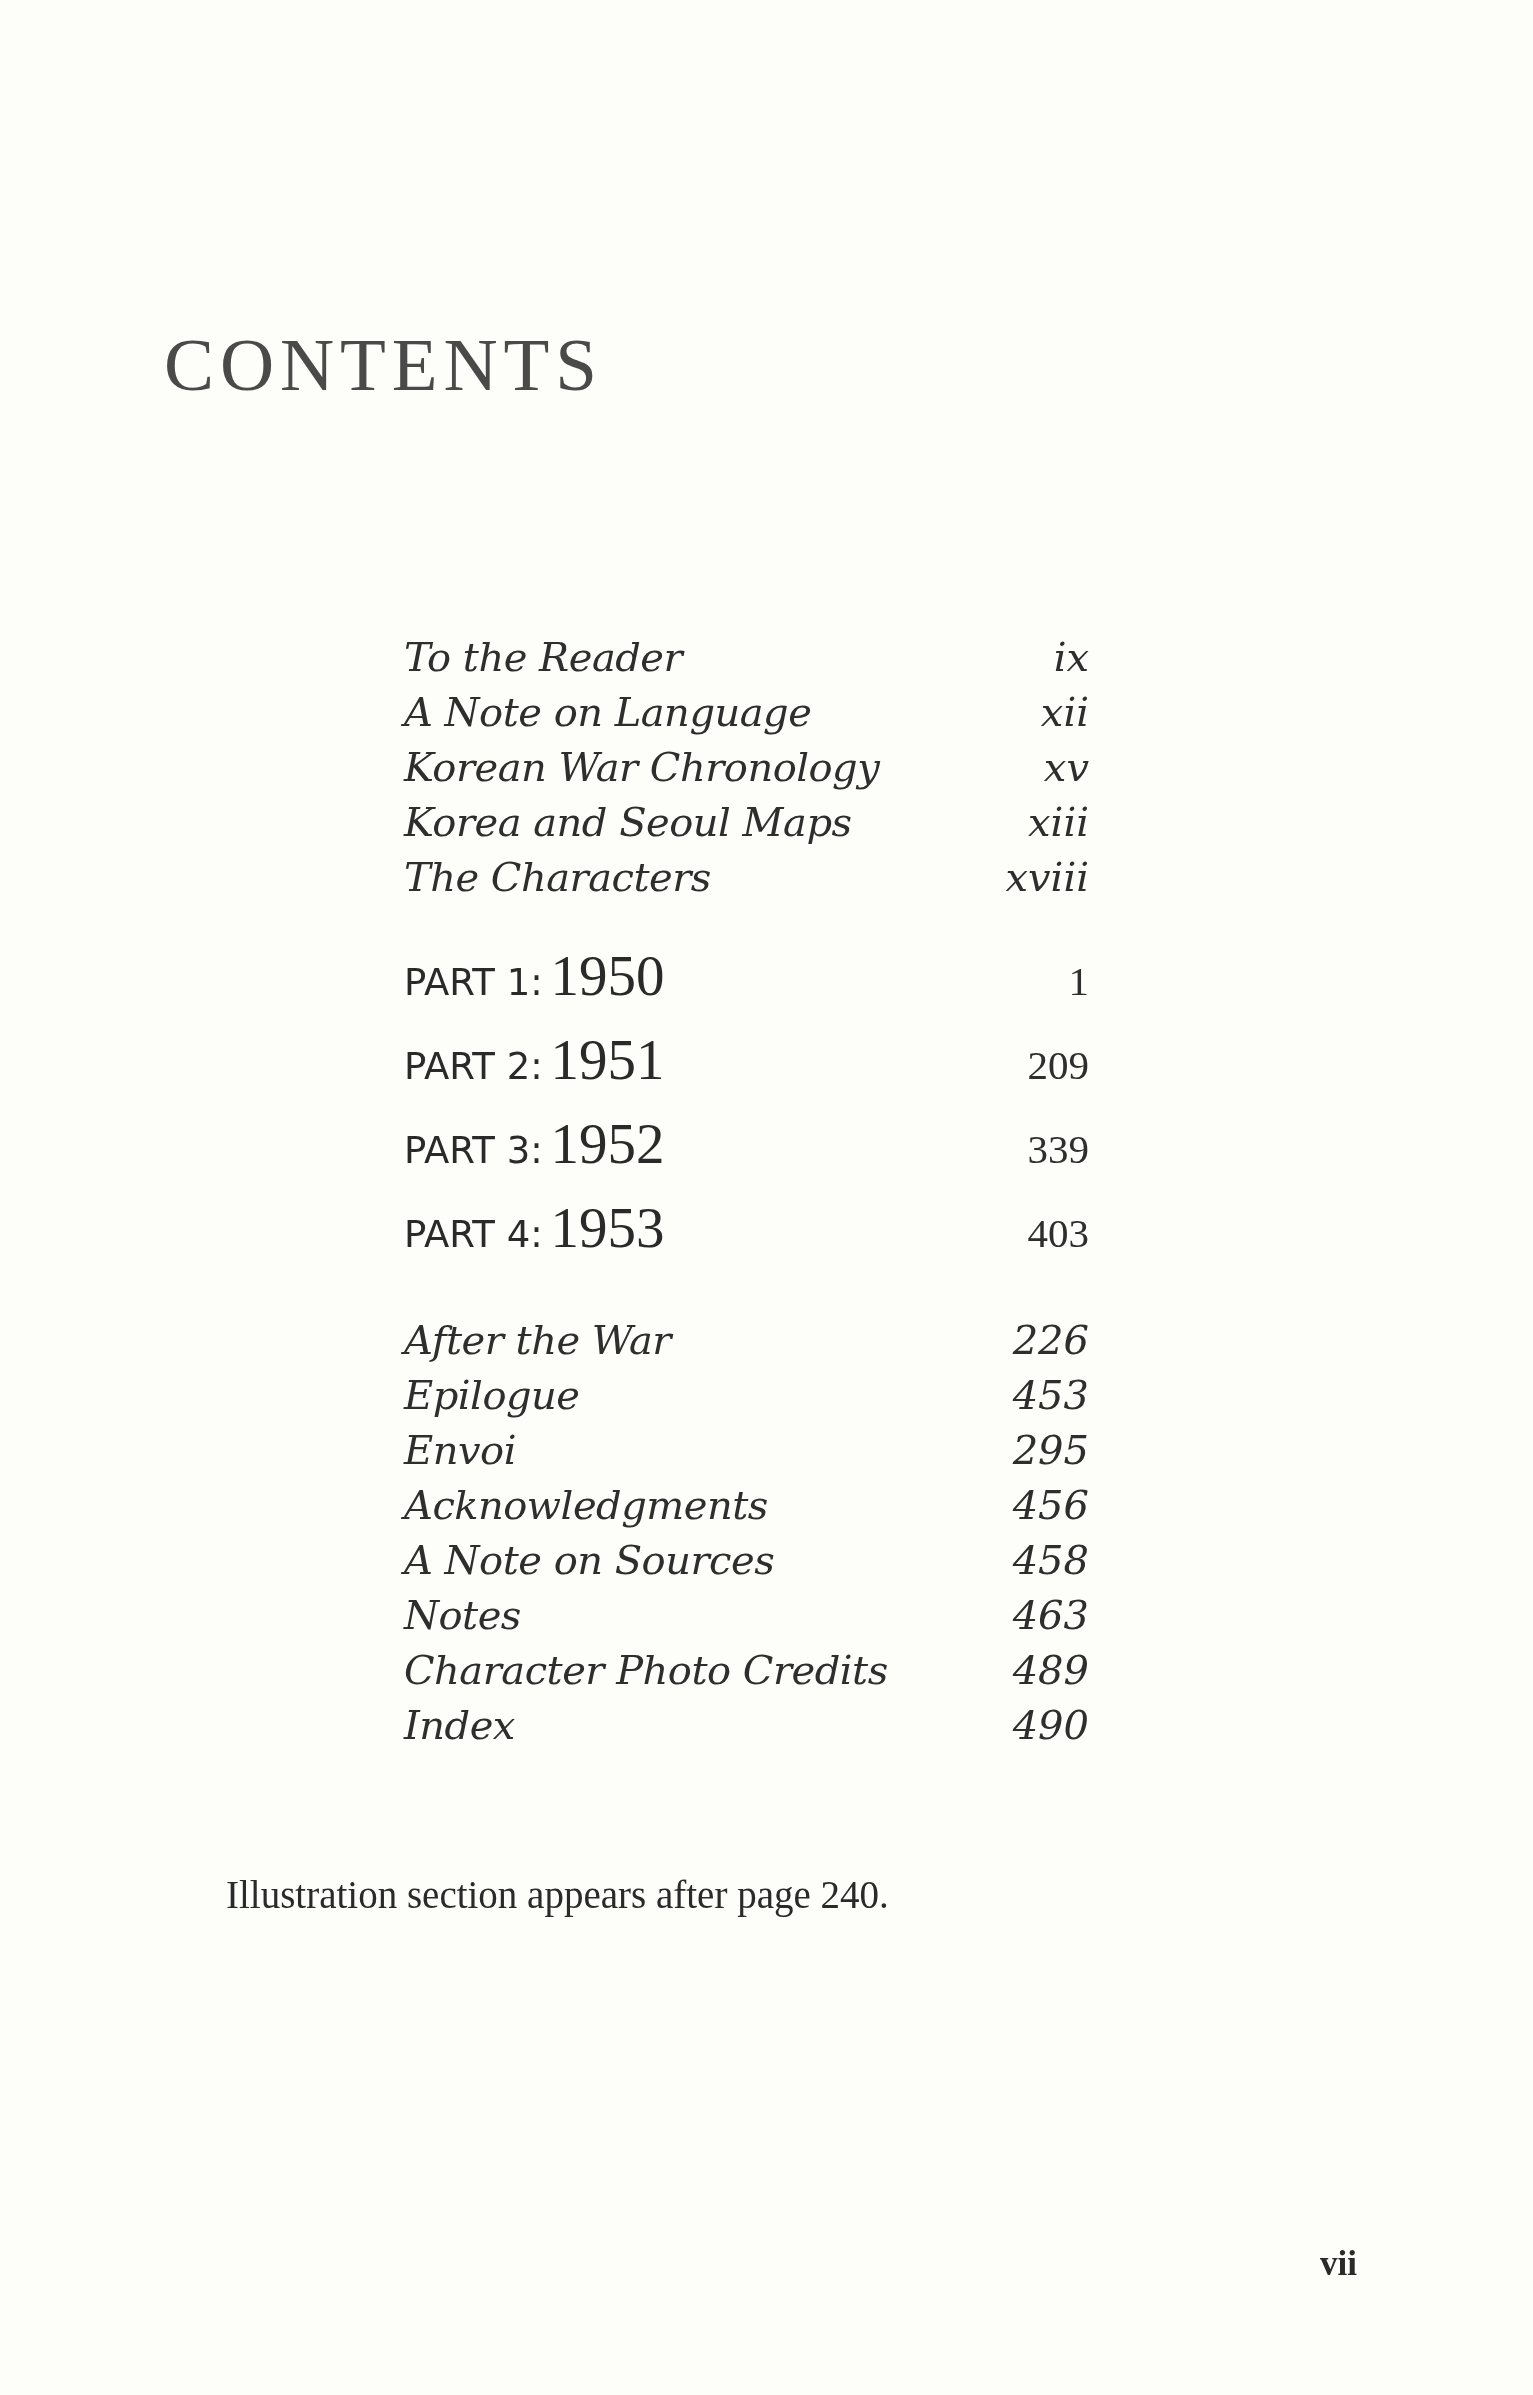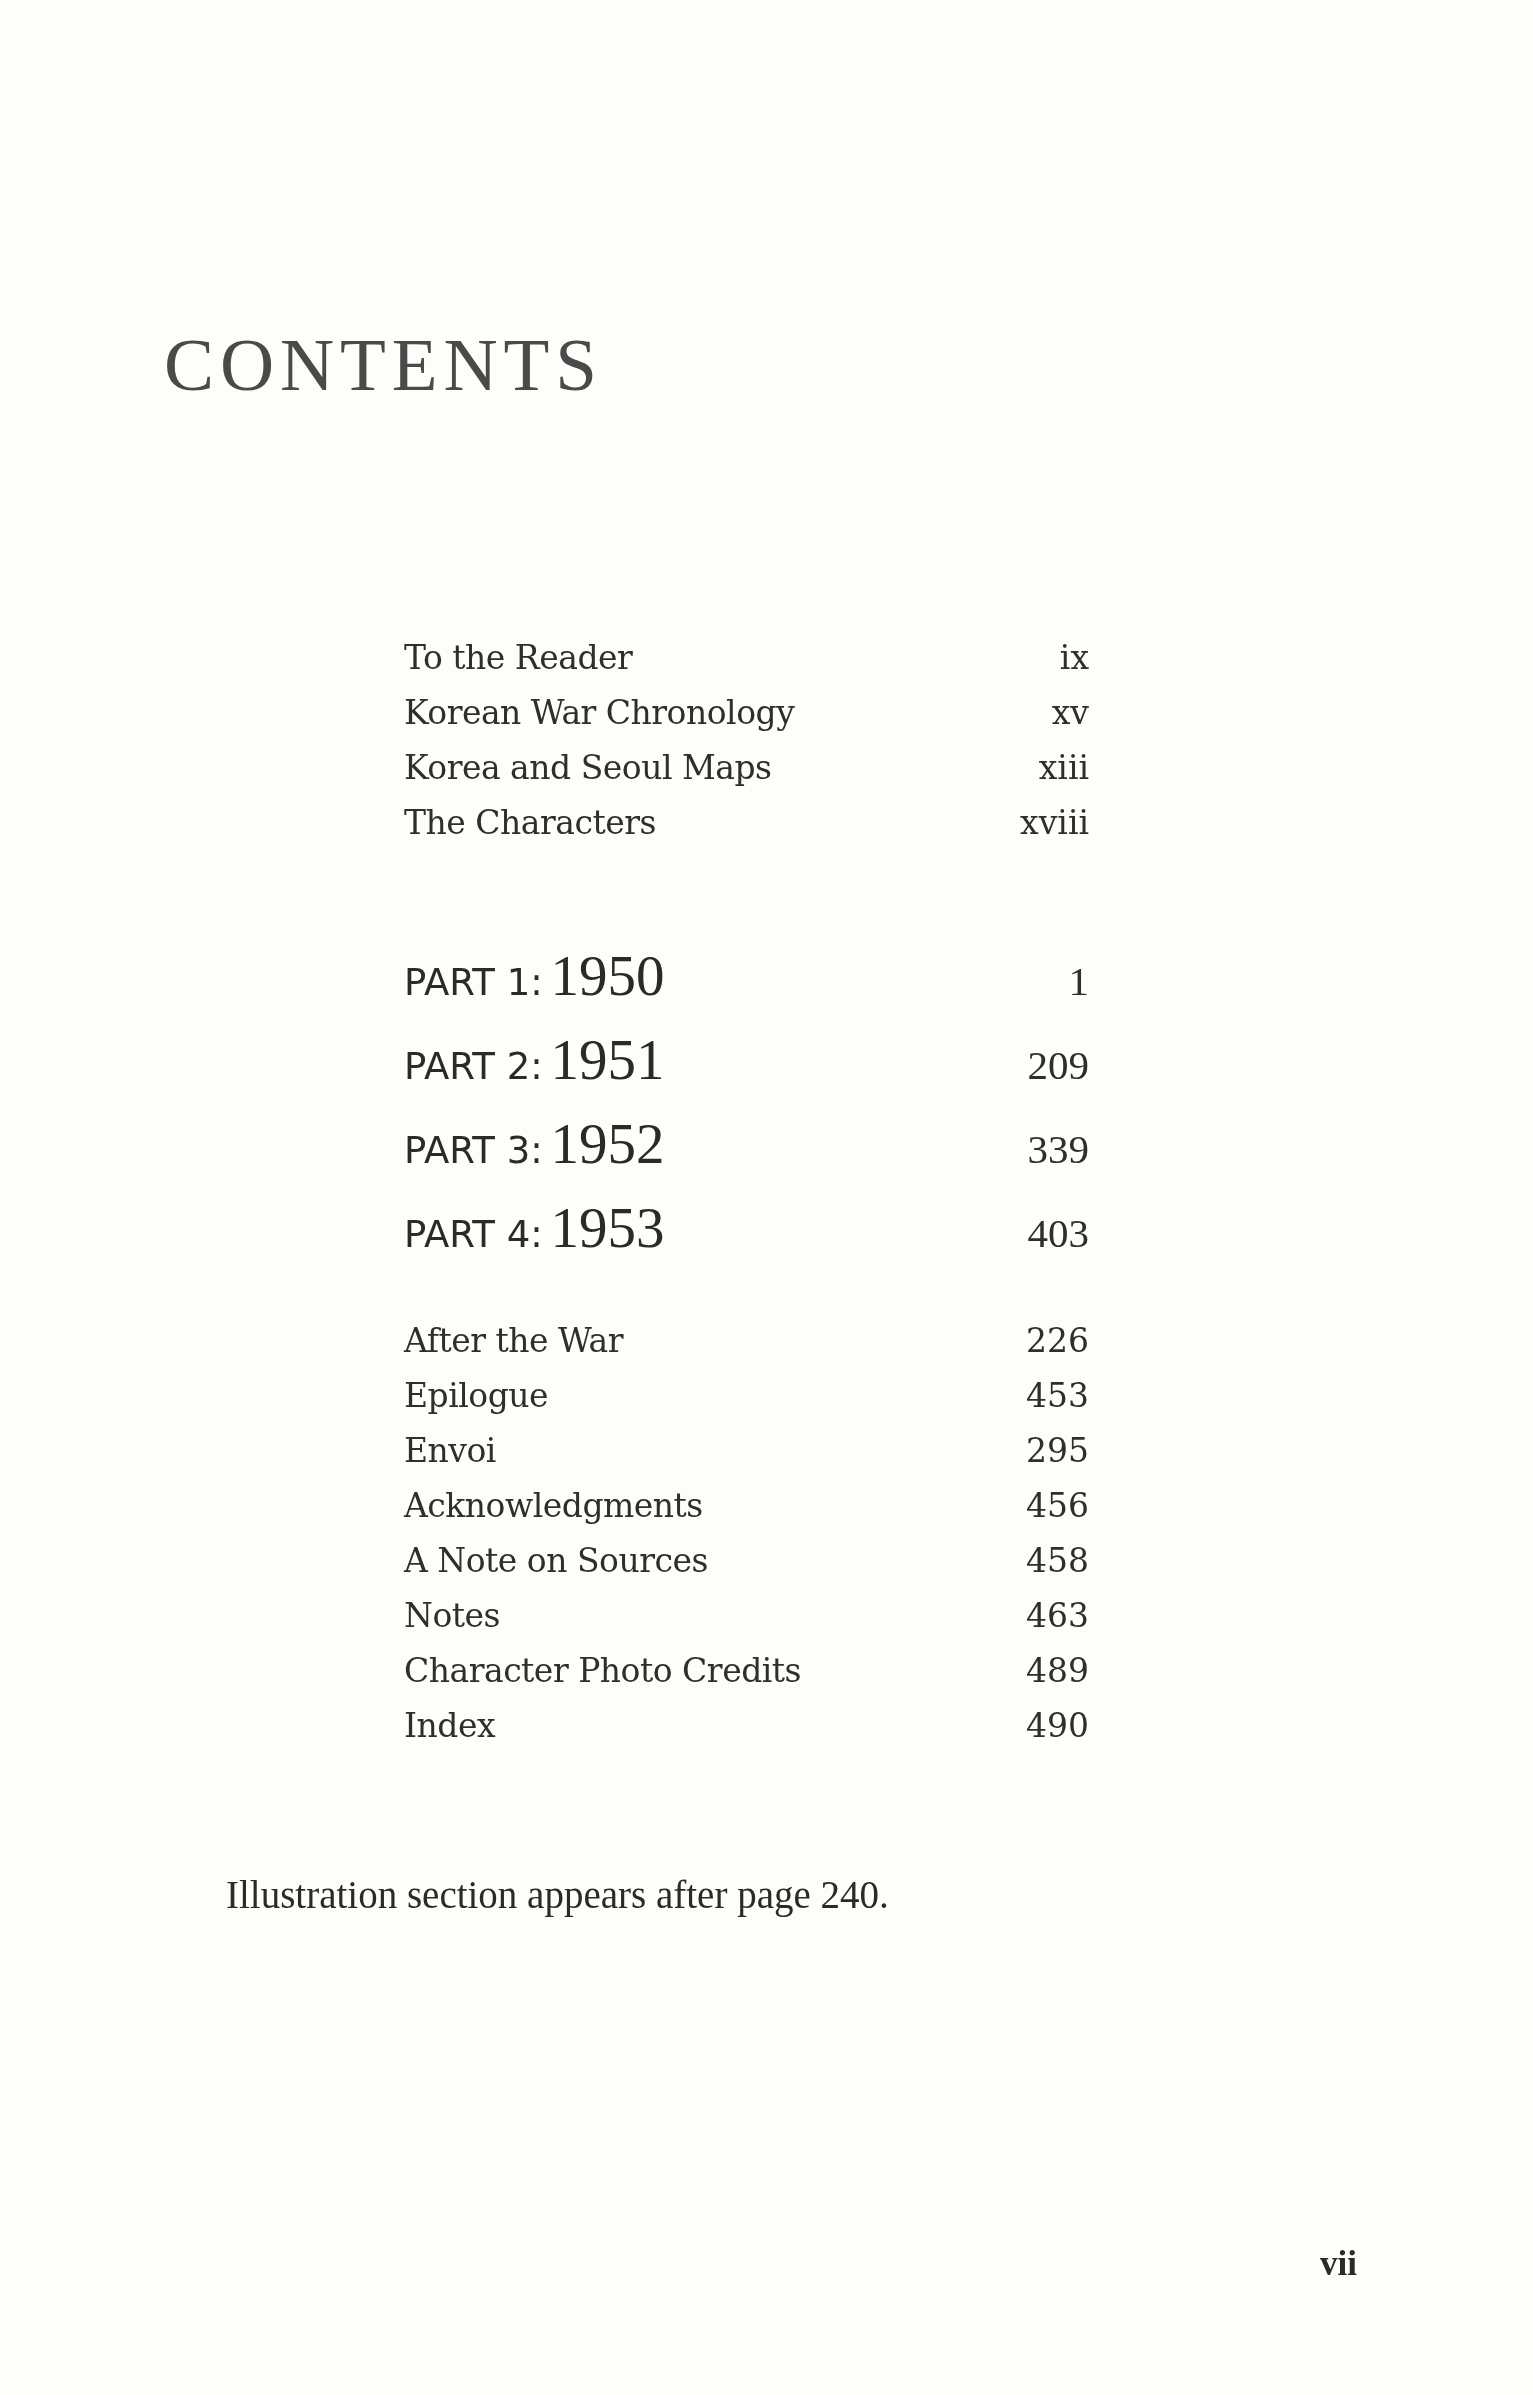--- a/index.html
+++ b/index.html
@@ -10,22 +10,22 @@
   }
   .heading {
     position:absolute; left:164px; top:327px;
     font-family:"Liberation Serif", "DejaVu Serif", serif;
     font-size:75px; letter-spacing:5.9px; color:#4a4a4a; font-weight:normal;
     margin:0; line-height:1;
   }
   .toc { position:absolute; left:404px; width:685px; }
   .row { display:flex; justify-content:space-between; align-items:baseline; }
   .it {
-    font-family:"DejaVu Serif", serif; 
-    font-size:33px; color:#2e2e2e; height:55px; line-height:55px;
+    font-family:"DejaVu Serif", serif; font-style:italic;
+    font-size:40px; color:#2e2e2e; height:55px; line-height:55px;
   }
   .it .lbl { letter-spacing:-0.5px; }
   .front { top:630px; }
   .parts { top:948px; }
   .prow { height:84px; line-height:56px; }
   .prow .plbl {
     font-family:"DejaVu Sans", sans-serif; font-size:37px; color:#2a2a2a;
     letter-spacing:0px;
   }
   .prow .year {
@@ -47,20 +47,24 @@
 </style>
 </head>
 <body>
 
 <h1 class="heading">CONTENTS</h1>
 
 <div class="toc front">
   <div class="row it">
     <span class="lbl">To the Reader</span>
     <span>ix</span>
+  </div>
+  <div class="row it">
+    <span class="lbl">A Note on Language</span>
+    <span>xii</span>
   </div>
   <div class="row it">
     <span class="lbl">Korean War Chronology</span>
     <span>xv</span>
   </div>
   <div class="row it">
     <span class="lbl">Korea and Seoul Maps</span>
     <span>xiii</span>
   </div>
   <div class="row it">

